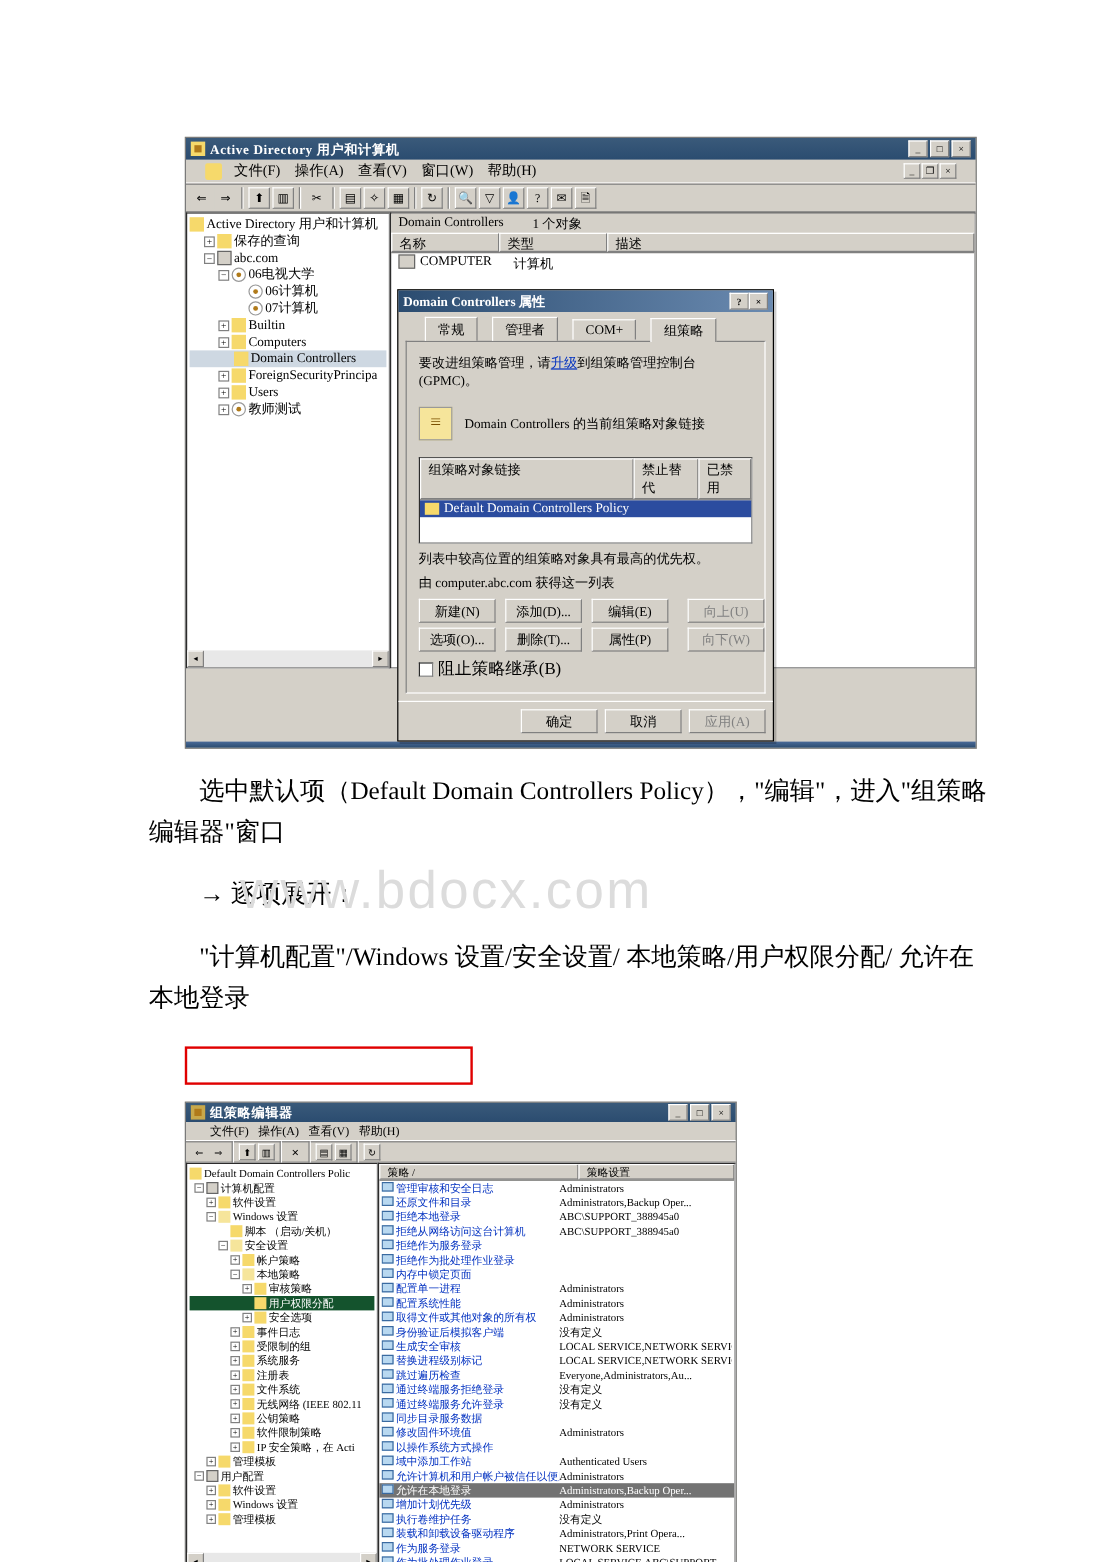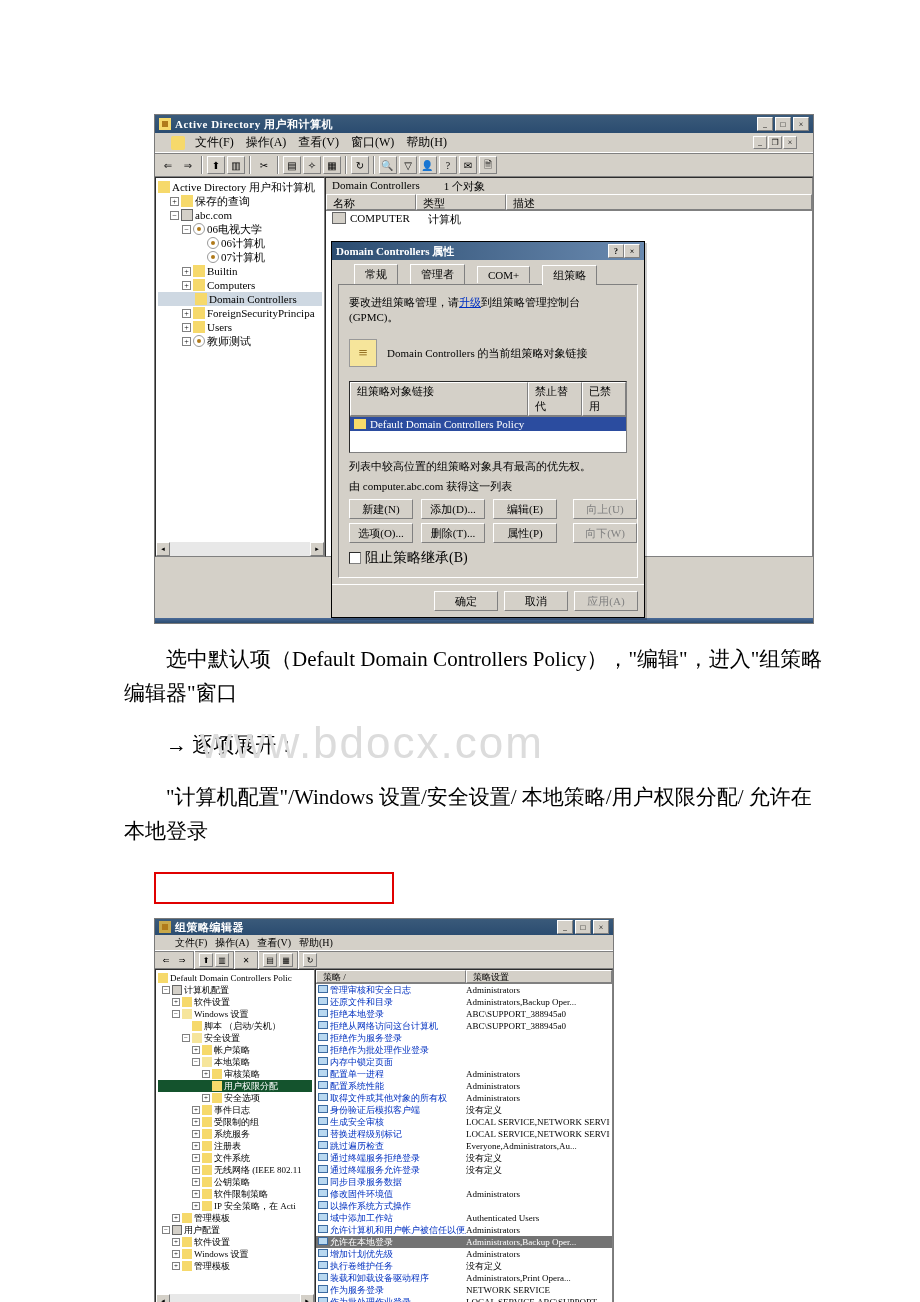--- a/index.html
+++ b/index.html
@@ -475,21 +475,21 @@
             </div>
           </div>
         <div class="scrollb">
           <div class="sbtn">◂</div>
           <div class="sbar"></div>
           <div class="sbtn">▸</div>
         </div>
       </div>
       <div class="gpright">
         <div class="gprhdr">
-          <div class="c" style="width:150px">策略 /</div>
+          <div class="c" style="width:166px">策略 /</div>
           <div class="c" style="flex:1">策略设置</div>
         </div>
         <div class="gprows" id="gprows">
             <div class="gprow2">
               <span class="c1"><span class="pic"></span><span>管理审核和安全日志</span></span>
               <span class="c2">Administrators</span>
             </div>
             <div class="gprow2">
               <span class="c1"><span class="pic"></span><span>还原文件和目录</span></span>
               <span class="c2">Administrators,Backup Oper...</span>

